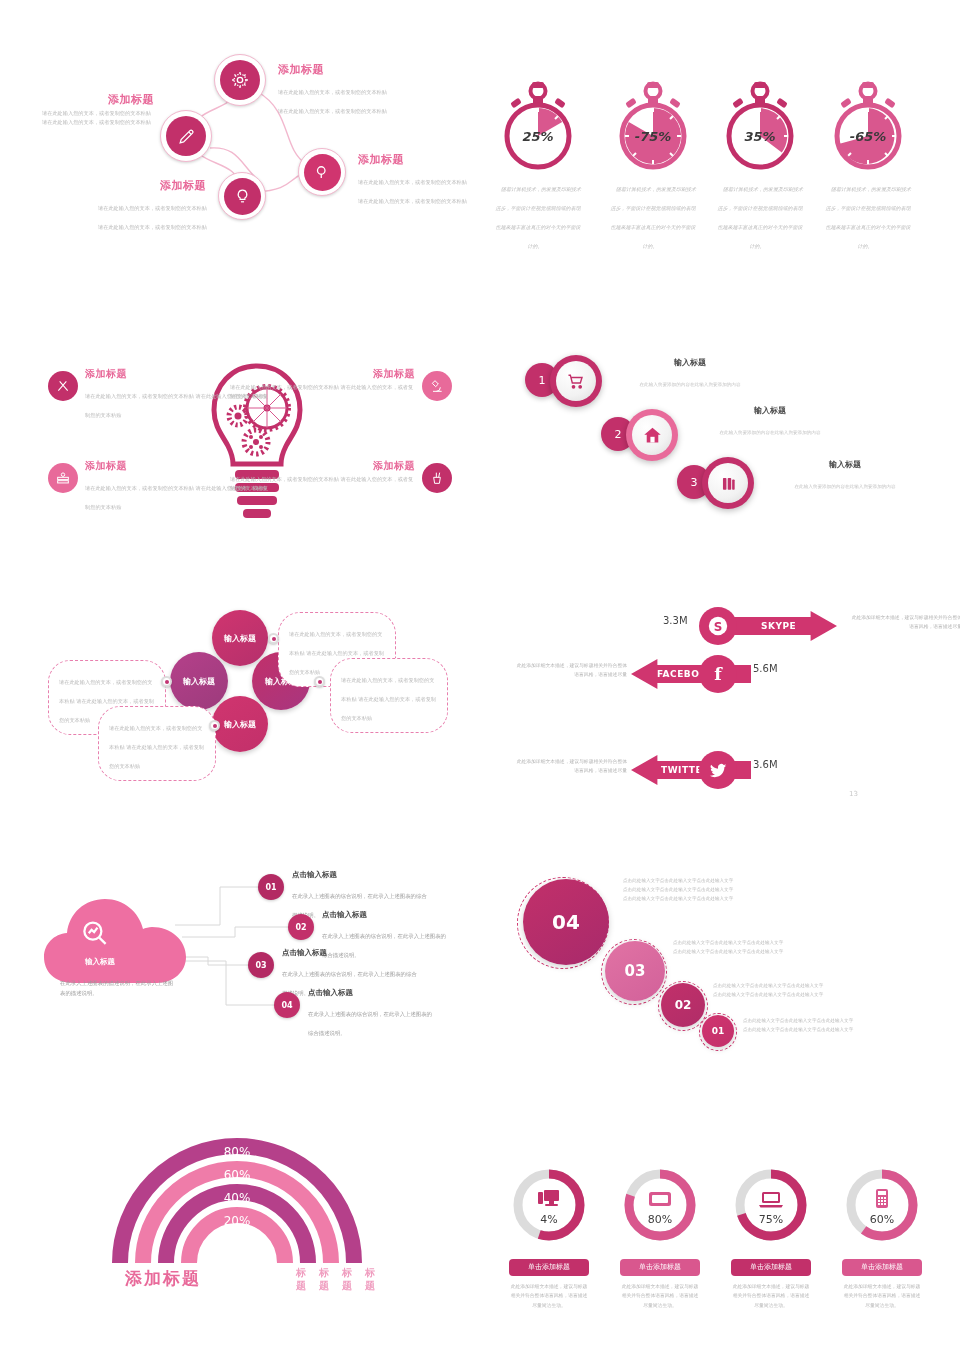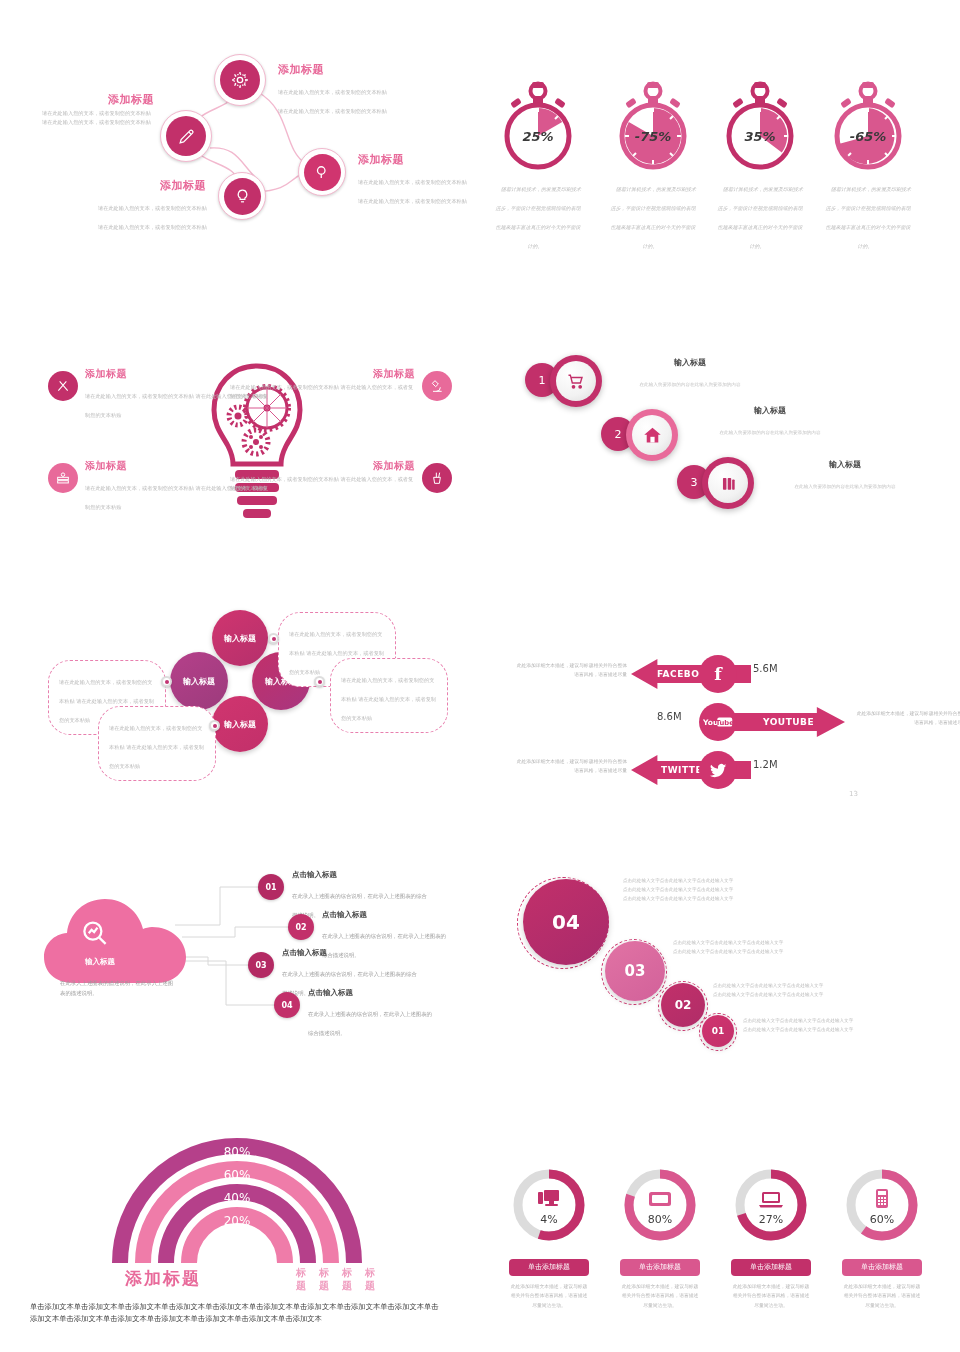--- a/index.html
+++ b/index.html
@@ -464,51 +464,50 @@
     <div class="callout" style="left:68px; top:106px; width:118px;">
       <span class="body-sm">请在此处输入您的文本，或者复制您的文本粘贴 请在此处输入您的文本，或者复制您的文本粘贴</span>
     </div>
     <div class="conn" style="left:179px; top:120px;">
         <i></i>
       </div>
   </div>
 
   <div class="sec s6">
 
+    <div class="srow" style="top:0px;">
+      <span class="smetric" style="left:168px; top:10px;">3.3M</span>
+      <div class="arrow-r" style="left:222px; top:6px; width:120px; padding-left:44px;">
+        <span>SKYPE</span>
+      </div>
+      <div class="slogo" style="left:204px; top:2px;">
+        <svg width="22" height="22" viewBox="0 0 24 24">
+            <circle cx="12" cy="12" r="10" fill="#fff"></circle>
+            <text x="12" y="17" text-anchor="middle" font-family="DejaVu Sans" font-size="13" font-weight="bold" fill="#d0356f">S</text>
+          </svg>
+      </div>
+      <span class="sdesc" style="left:355px; top:8px; text-align:right;">此处添加详细文本描述，建议与标题相关并符合整体语言风格，语言描述尽量</span>
+    </div>
 
     <div class="srow" style="top:48px;">
       <span class="smetric" style="left:258px; top:10px;">5.6M</span>
       <div class="arrow-l" style="left:136px; top:6px; width:120px; padding-left:26px;">
         <span>FACEBOOK</span>
       </div>
       <div class="slogo" style="left:204px; top:2px;">
         <svg width="22" height="22" viewBox="0 0 24 24">
             <text x="12" y="19" text-anchor="middle" font-family="DejaVu Serif" font-size="19" font-weight="bold" fill="#fff">f</text>
           </svg>
       </div>
       <span class="sdesc" style="left:20px; top:8px; text-align:right;">此处添加详细文本描述，建议与标题相关并符合整体语言风格，语言描述尽量</span>
     </div>
 
-    <div class="srow" style="top:96px;">
-      <span class="smetric" style="left:162px; top:10px;">8.6M</span>
-      <div class="arrow-r" style="left:222px; top:6px; width:128px; padding-left:46px;">
-        <span>YOUTUBE</span>
-      </div>
-      <div class="slogo" style="left:204px; top:2px;">
-        <svg width="30" height="14" viewBox="0 0 40 16">
-          <text x="0" y="12" font-family="DejaVu Sans" font-size="10" font-weight="bold" fill="#fff">You</text>
-          <rect x="19" y="2" width="20" height="12" rx="2.5" fill="#fff"></rect>
-          <text x="29" y="12" text-anchor="middle" font-family="DejaVu Sans" font-size="9" font-weight="bold" fill="#d0356f">Tube</text>
-        </svg>
-      </div>
-      <span class="sdesc" style="left:360px; top:8px; text-align:right;">此处添加详细文本描述，建议与标题相关并符合整体语言风格，语言描述尽量</span>
-    </div>
 
     <div class="srow" style="top:144px;">
-      <span class="smetric" style="left:258px; top:10px;">1.2M</span>
+      <span class="smetric" style="left:258px; top:10px;">3.6M</span>
       <div class="arrow-l" style="left:136px; top:6px; width:120px; padding-left:30px;">
         <span>TWITTER</span>
       </div>
       <div class="slogo" style="left:204px; top:2px;">
         <svg width="21" height="21" viewBox="0 0 24 24" fill="#fff">
           <path d="M21 6.3c-.7.3-1.4.5-2.2.6a3.8 3.8 0 001.7-2.1c-.8.5-1.6.8-2.5 1A3.8 3.8 0 0011.4 9c0 .3 0 .6.1.9A10.8 10.8 0 013.6 5.3a3.8 3.8 0 001.2 5.1c-.6 0-1.2-.2-1.7-.5a3.8 3.8 0 003 3.7c-.5.2-1.1.2-1.7.1a3.8 3.8 0 003.5 2.6A7.6 7.6 0 012 17.9a10.8 10.8 0 005.8 1.7c7 0 10.9-5.8 10.9-10.9v-.5c.8-.5 1.5-1.2 2-2z"></path>
         </svg>
       </div>
       <span class="sdesc" style="left:20px; top:8px; text-align:right;">此处添加详细文本描述，建议与标题相关并符合整体语言风格，语言描述尽量</span>
     </div>
@@ -607,21 +606,20 @@
       <text x="125" y="56" text-anchor="middle" font-family="DejaVu Sans" font-size="12" fill="#fff">60%</text>
       <text x="125" y="79" text-anchor="middle" font-family="DejaVu Sans" font-size="12" fill="#fff">40%</text>
       <text x="125" y="102" text-anchor="middle" font-family="DejaVu Sans" font-size="12" fill="#fff">20%</text>
     </svg>
 
     <div class="rb-title">添加标题</div>
     <div class="rb-side" style="left:264px; top:152px;">标题</div>
     <div class="rb-side" style="left:287px; top:152px;">标题</div>
     <div class="rb-side" style="left:310px; top:152px;">标题</div>
     <div class="rb-side" style="left:333px; top:152px;">标题</div>
-    <div class="rb-bottom">单击添加文本单击添加文本单击添加文本单击添加文本单击添加文本单击添加文本单击添加文本单击添加文本单击添加文本单击添加文本单击添加文本单击添加文本单击添加文本单击添加文本单击添加文本单击添加文本</div>
   </div>
 
   <div class="sec s10">
 
     <div class="donut" style="left:14px; top:0;">
       <svg width="80" height="80" viewBox="0 0 80 80">
         <circle cx="40" cy="40" r="31" fill="none" stroke="#dcdcdc" stroke-width="9"></circle>
         <circle cx="40" cy="40" r="31" fill="none" stroke="#c2306a" stroke-width="9" stroke-dasharray="107.2 87.6" transform="rotate(-90 40 40)"></circle>
       </svg>
       <div style="position:absolute;left:0;right:0;top:22px;">
@@ -658,21 +656,21 @@
         <circle cx="40" cy="40" r="31" fill="none" stroke="#dcdcdc" stroke-width="9"></circle>
         <circle cx="40" cy="40" r="31" fill="none" stroke="#c2306a" stroke-width="9" stroke-dasharray="136.4 58.4" transform="rotate(-90 40 40)"></circle>
       </svg>
       <div style="position:absolute;left:0;right:0;top:24px;">
         <svg width="28" height="20" viewBox="0 0 28 20" fill="#c2306a">
           <rect x="5" y="3" width="18" height="11" rx="1.5"></rect>
           <rect x="7" y="5" width="14" height="7" fill="#fff"></rect>
           <path d="M2 16h24l-1.5 2.5h-21z"></path>
         </svg>
       </div>
-      <div class="pct">27%</div>
+      <div class="pct">75%</div>
       <span class="dlabel" style="background:#c2306a;">单击添加标题</span>
       <span class="ddesc">此处添加详细文本描述，建议与标题相关并符合整体语言风格，语言描述尽量简洁生动。</span>
     </div>
 
     <div class="donut" style="left:347px; top:0;">
       <svg width="80" height="80" viewBox="0 0 80 80">
         <circle cx="40" cy="40" r="31" fill="none" stroke="#dcdcdc" stroke-width="9"></circle>
         <circle cx="40" cy="40" r="31" fill="none" stroke="#d9578e" stroke-width="9" stroke-dasharray="116.9 77.9" transform="rotate(-90 40 40)"></circle>
       </svg>
       <div style="position:absolute;left:0;right:0;top:22px;">

